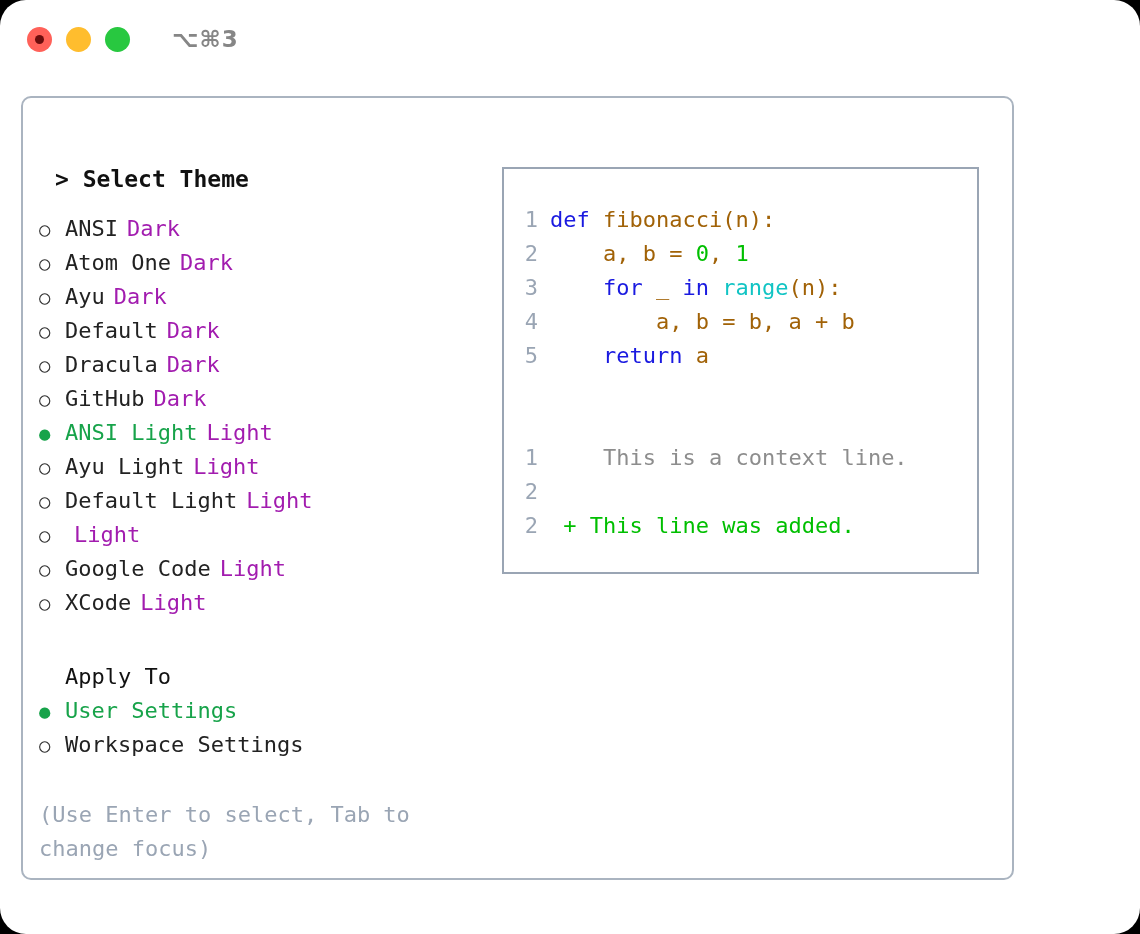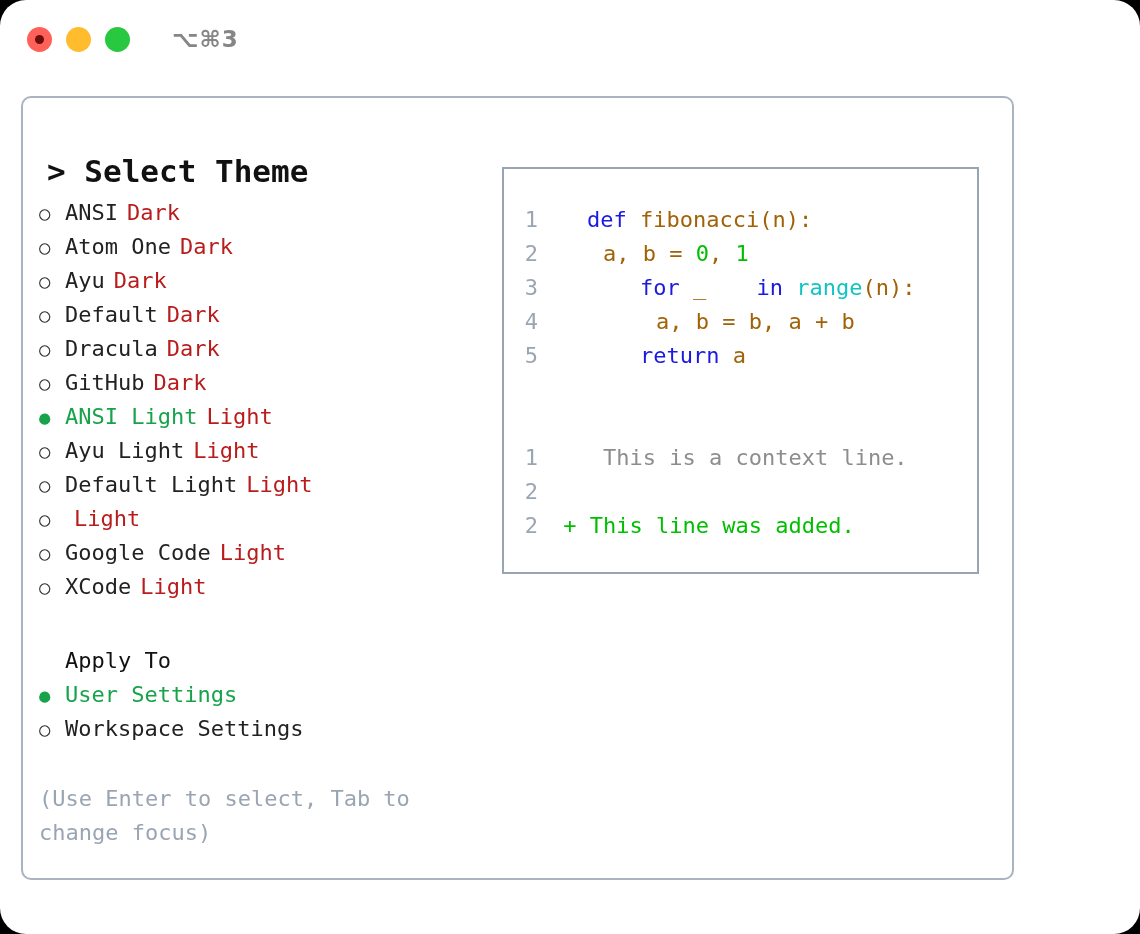--- a/index.html
+++ b/index.html
@@ -88,26 +88,26 @@
   }
 
   
   #left-col {
     width: 470px;
     padding: 48px 0 0 16px;
     box-sizing: border-box;
   }
 
   .section-title {
-    font-size: 31px;
+    font-size: 23px;
     font-weight: bold;
     color: #111111;
     white-space: pre;
     line-height: 34px;
-    margin: 8px;
+    margin: 16px;
   }
 
   .opt-list { margin: 0; padding: 0; }
 
   .opt-row {
     display: flex;
     align-items: baseline;
     line-height: 34px;
     white-space: pre;
     font-size: 22px;
@@ -115,21 +115,21 @@
   .bullet {
     width: 26px;
     flex: 0 0 26px;
     color: #333333;
     font-size: 19px;
   }
   .bullet.sel { color: #17a34a; }
   .opt-name { color: #222222; }
   .opt-row.selected .opt-name { color: #17a34a; }
   .opt-tag {
-    color: #b91c1c;
+    color: #a21caf;
     margin-left: 9px;
   }
 
   .subsection {
     margin-top: 40px;
   }
   .subsection-title {
     font-size: 22px;
     color: #111111;
     line-height: 34px;
@@ -178,21 +178,21 @@
   .lineno {
     width: 46px;
     flex: 0 0 46px;
     text-align: right;
     color: #9aa5b4;
     padding-right: 12px;
     box-sizing: border-box;
   }
   .code-text { color: #1c1c1c; }
 
-  .tok-kw   { color: #1a1ae0; margin-left: 37px; }
+  .tok-kw   { color: #1a1ae0; }
   .tok-fn   { color: #11c4c4; }
   .tok-num  { color: #00bf00; }
   .tok-name { color: #a16207; }
 
   .blank-line { height: 34px; }
 
   .diff-ctx  { color: #8d8d8d; }
   .diff-del  { color: #c81e14; }
   .diff-add  { color: #00bf00; }
 </style>

